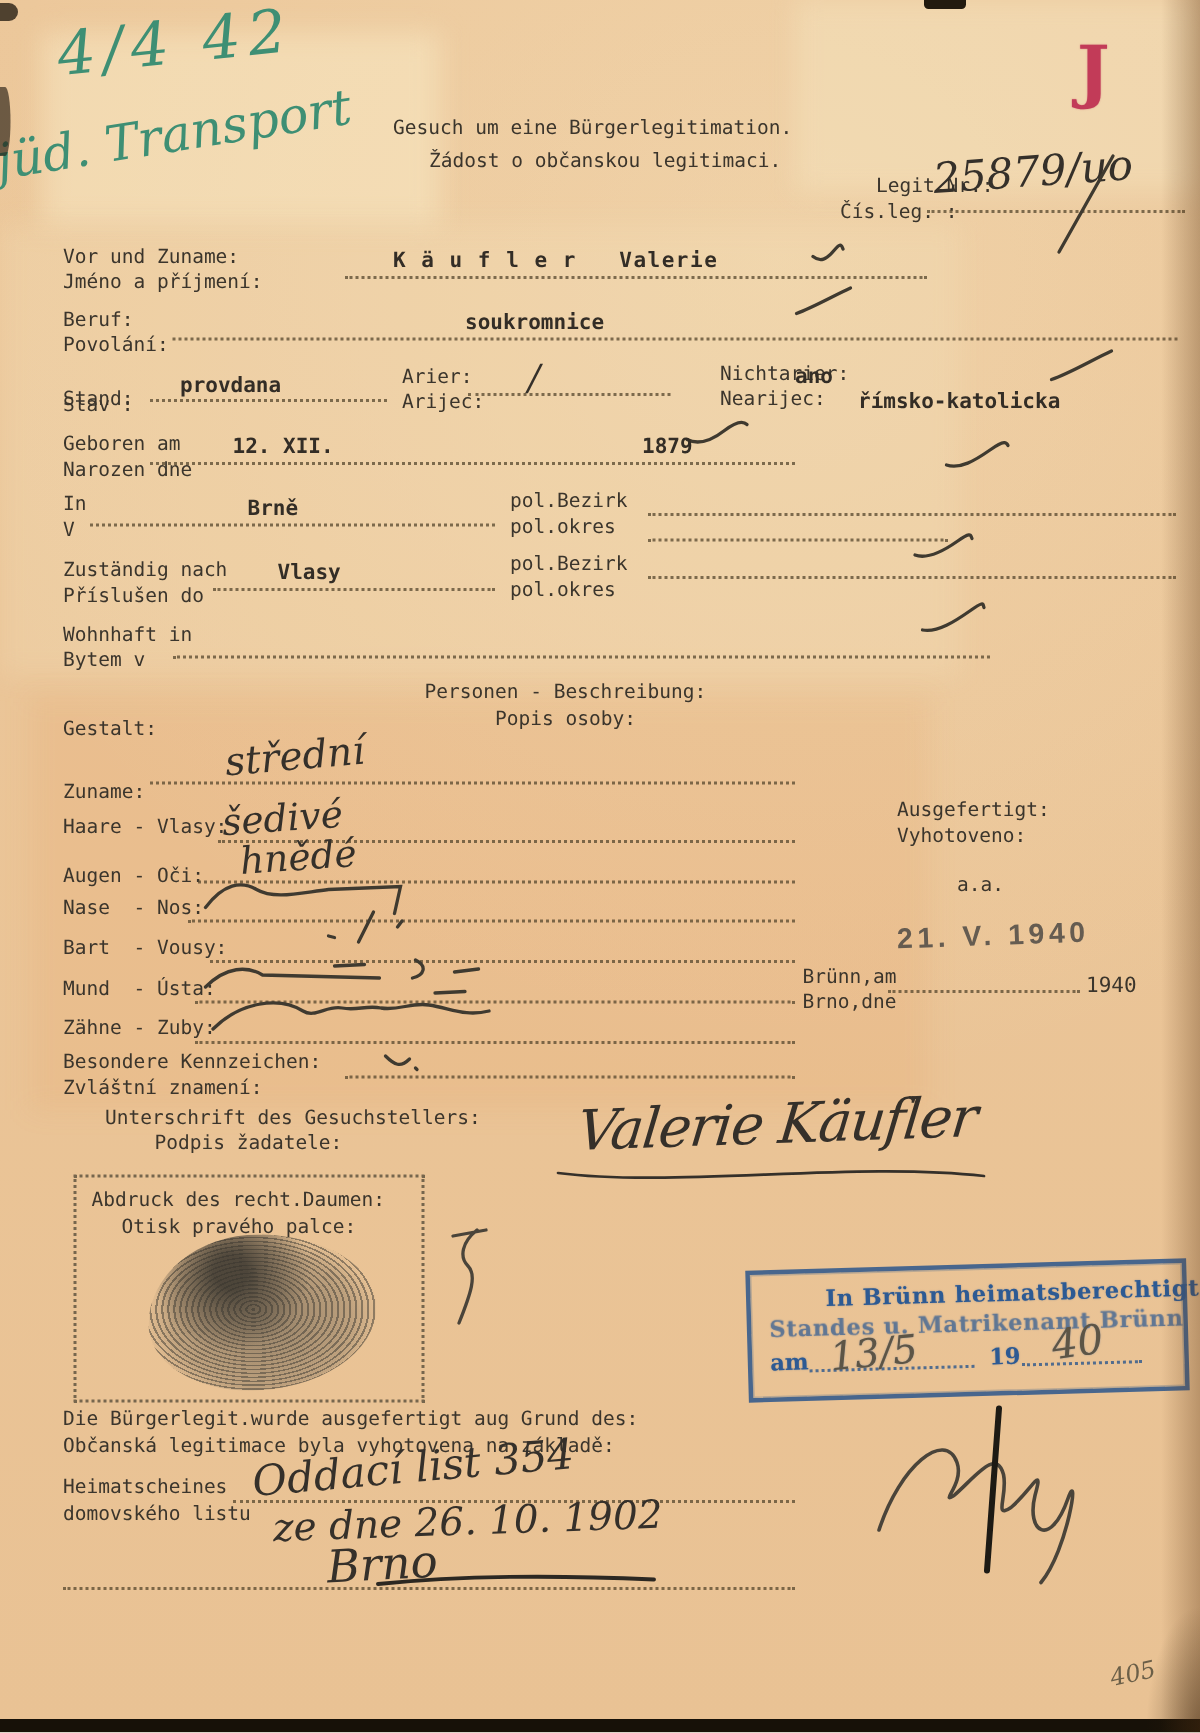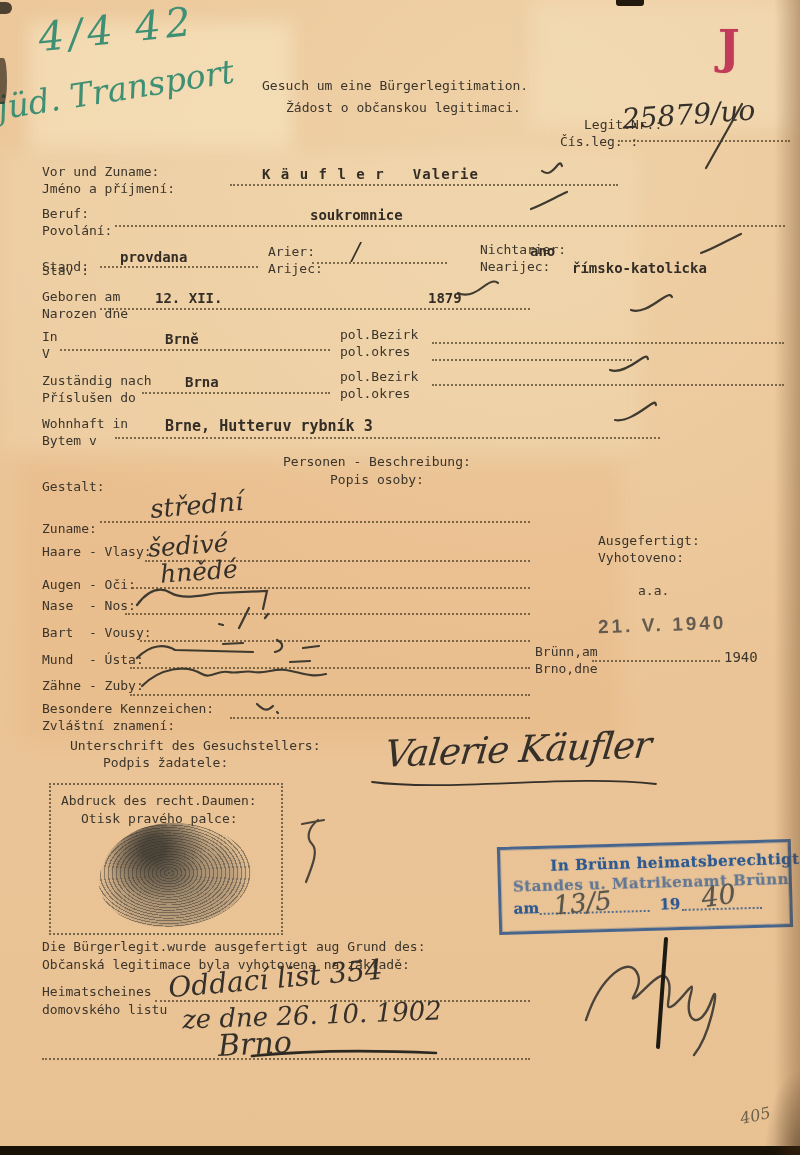--- a/index.html
+++ b/index.html
@@ -130,29 +130,28 @@
   <div class="lbl" style="left:340px;top:326px;">pol.Bezirk</div>
   <div class="lbl" style="left:340px;top:343px;">pol.okres</div>
   <div class="dot" style="left:432px;top:342px;width:352px;"></div>
   <div class="dot" style="left:432px;top:359px;width:200px;"></div>
   <svg class="mark" style="left:608px;top:356px;" width="42" height="18">
       <path d="M2 14 C10 17, 20 12, 30 5 S39 1, 40 3"></path>
     </svg>
 
   <div class="lbl" style="left:42px;top:372px;">Zuständig nach</div>
   <div class="lbl" style="left:42px;top:389px;">Příslušen do</div>
-  <div class="val" style="left:185px;top:374px;">Brna</div>
+  <div class="val" style="left:185px;top:374px;">Vlasy</div>
   <div class="dot" style="left:142px;top:392px;width:188px;"></div>
   <div class="lbl" style="left:340px;top:368px;">pol.Bezirk</div>
   <div class="lbl" style="left:340px;top:385px;">pol.okres</div>
   <div class="dot" style="left:432px;top:384px;width:352px;"></div>
 
   <div class="lbl" style="left:42px;top:415px;">Wohnhaft in</div>
   <div class="lbl" style="left:42px;top:432px;">Bytem v</div>
-  <div class="val" style="left:165px;top:417px;font-size:15px;">Brne, Hutteruv rybník 3</div>
   <div class="dot" style="left:115px;top:437px;width:545px;"></div>
   <svg class="mark" style="left:612px;top:402px;" width="46" height="22">
       <path d="M3 18 C13 20, 25 12, 35 5 S43 1, 44 3"></path>
     </svg>
 
   <div class="lbl" style="left:283px;top:453px;">Personen - Beschreibung:</div>
   <div class="lbl" style="left:330px;top:471px;">Popis osoby:</div>
 
   <div class="lbl" style="left:42px;top:478px;">Gestalt:</div>
   <div class="lbl" style="left:42px;top:520px;">Zuname:</div>

